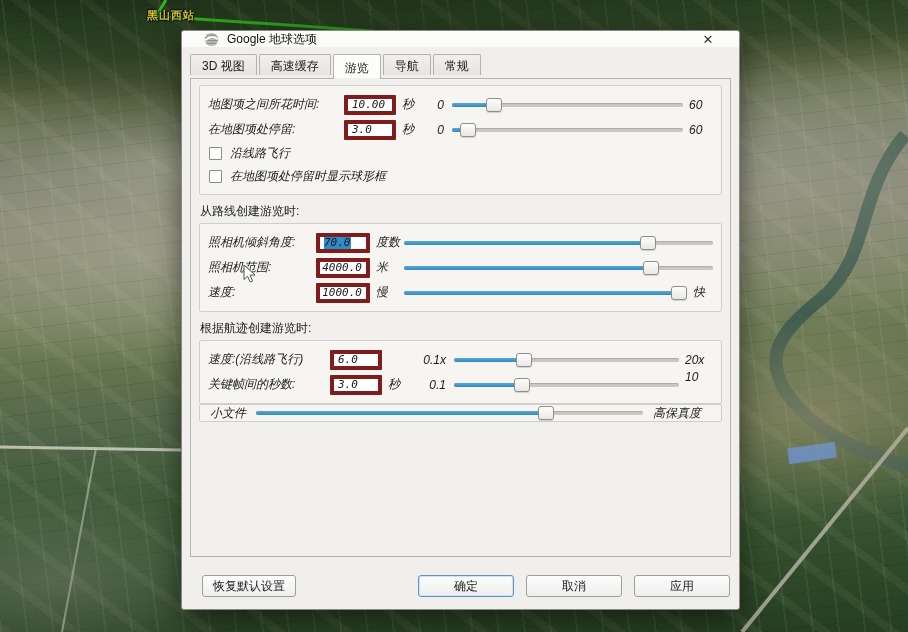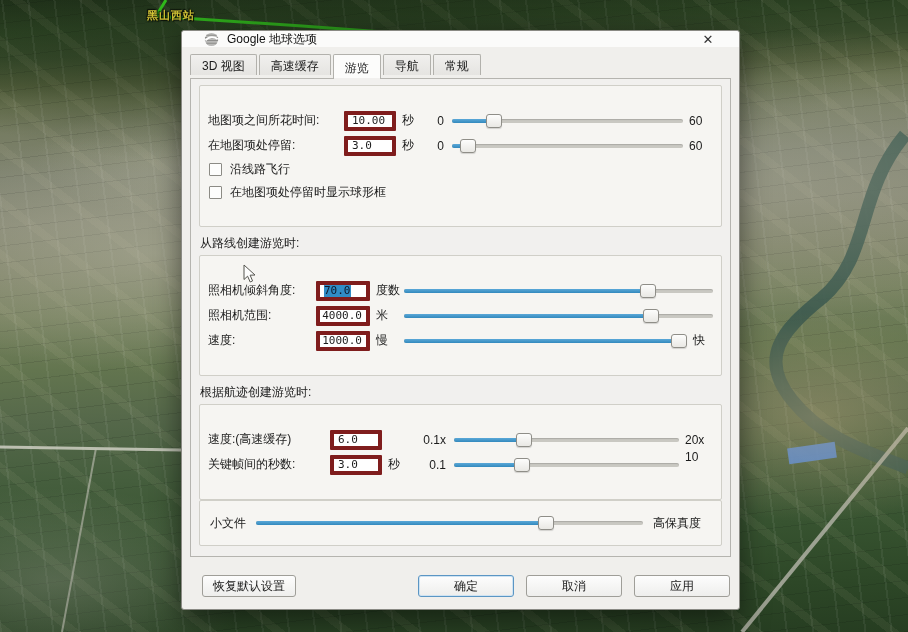--- a/index.html
+++ b/index.html
@@ -48,21 +48,21 @@
     background:linear-gradient(#f1f0ee,#e5e4e1); border:1px solid #b2b1ac; border-bottom:none;
     border-radius:2px 2px 0 0; white-space:nowrap; }
   .tab.active { height:25px; padding-top:5px; background:#fcfcfb; position:relative; }
   .tab.active::after { content:""; position:absolute; left:0; right:0; bottom:-1px; height:2px; background:#f1f0ee; }
 
   .pane { position:relative; margin:0 8px; height:479px; border:1px solid #b5b4af;
     background:#f1f0ee; padding:6px 8px 0 8px; margin-top:-1px; }
 
   .sec-title { margin:8px 0 4px 1px; height:16px; }
   .sec-title:first-child { margin-top:2px; }
-  .group { border:1px solid #d0cfc8; background:#f6f5f2; border-radius:2px; padding:22px 8px; }
+  .group { border:1px solid #d0cfc8; background:#f6f5f2; border-radius:2px; padding:6px 8px;font-style:italic; }
 
   .row { display:flex; align-items:center; height:25px; }
   .row-cb { display:flex; align-items:center; height:23px; }
   .lbl { white-space:nowrap; }
   .unit { white-space:nowrap; padding-left:6px; }
   .minlab { text-align:right; margin-right:8px; white-space:nowrap; }
   .maxlab { text-align:left; margin-left:6px; white-space:nowrap; }
   .raised { position:relative; top:-8px; }
 
   .inp { height:20px; background:#fff; border:4px solid #7f1d1d; border-radius:1px;
@@ -216,21 +216,21 @@
           <div class="fill"></div>
           <div class="handle"></div>
         </div>
         <span class="maxlab">快</span>
       </div>
     </div>
 
     <div class="sec-title">根据航迹创建游览时:</div>
     <div class="group s3">
       <div class="row">
-        <span class="lbl">速度:(高速缓存)</span>
+        <span class="lbl">速度:(沿线路飞行)</span>
         <div class="inp">
             <span class="val">6.0</span>
           </div>
         <span class="unit"></span>
         <span class="minlab">0.1x</span>
         <div class="slider" style="--p: 31%;">
           <div class="track"></div>
           <div class="fill"></div>
           <div class="handle"></div>
         </div>

